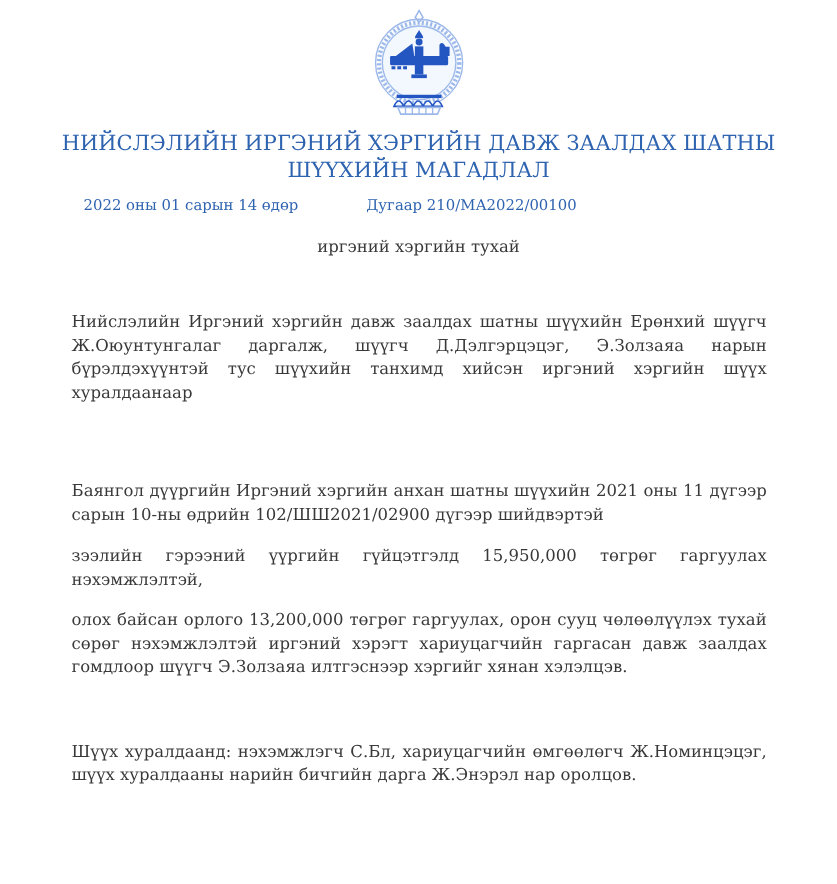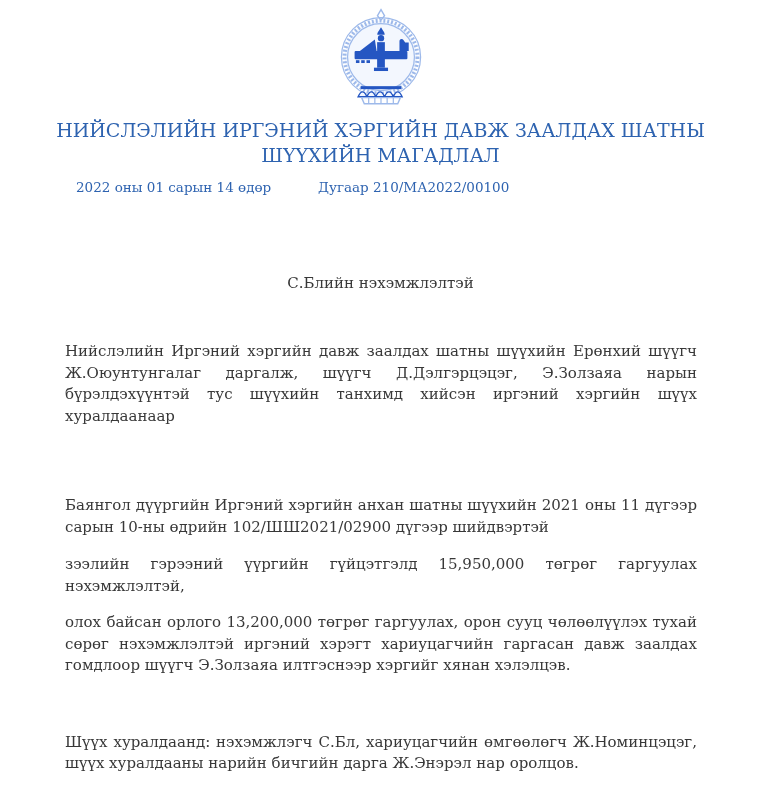--- a/index.html
+++ b/index.html
@@ -38,21 +38,21 @@
     font-weight: normal;
   }
   .meta-row {
     position: relative;
     margin: 11px 64px 0 65px;
     height: 18px;
     font-size: 13.5px;
     color: var(--accent-blue);
   }
   .meta-date { position: absolute; left: 11px; top: 0; white-space: nowrap; }
-  .meta-number { position: absolute; left: 253px; top: 0; white-space: nowrap; }
+  .meta-number { position: absolute; left: 268px; top: 0; white-space: nowrap; }
   .center-line {
     text-align: center;
     font-size: 15px;
     line-height: 21px;
     color: var(--body-text);
   }
   .center-line.first { margin-top: 76px; }
   .center-line.second { margin-top: 17px; }
   .para {
     margin-left: 65px;
@@ -104,21 +104,21 @@
     <line x1="64" y1="101" x2="64" y2="108" stroke="var(--logo-light-blue)" stroke-width="1.4"></line>
   </svg>
 
   <h1 class="doc-title">НИЙСЛЭЛИЙН ИРГЭНИЙ ХЭРГИЙН ДАВЖ ЗААЛДАХ ШАТНЫ ШҮҮХИЙН МАГАДЛАЛ</h1>
 
   <div class="meta-row">
     <span class="meta-date">2022 оны 01 сарын 14 өдөр</span>
     <span class="meta-number">Дугаар 210/МА2022/00100</span>
   </div>
 
-  <p class="center-line first">С.Блийн нэхэмжлэлтэй</p>
+  <p class="center-line second">иргэний хэргийн тухай</p>
 
   <p class="para p1">Нийслэлийн Иргэний хэргийн давж заалдах шатны шүүхийн Ерөнхий шүүгч Ж.Оюунтунгалаг даргалж, шүүгч Д.Дэлгэрцэцэг, Э.Золзаяа нарын бүрэлдэхүүнтэй тус шүүхийн танхимд хийсэн иргэний хэргийн шүүх хуралдаанаар</p>
   <p class="para p2">Баянгол дүүргийн Иргэний хэргийн анхан шатны шүүхийн 2021 оны 11 дүгээр сарын 10-ны өдрийн 102/ШШ2021/02900 дүгээр шийдвэртэй</p>
   <p class="para p4">зээлийн гэрээний үүргийн гүйцэтгэлд 15,950,000 төгрөг гаргуулах нэхэмжлэлтэй,</p>
   <p class="para p5">олох байсан орлого 13,200,000 төгрөг гаргуулах, орон сууц чөлөөлүүлэх тухай сөрөг нэхэмжлэлтэй иргэний хэрэгт хариуцагчийн гаргасан давж заалдах гомдлоор шүүгч Э.Золзаяа илтгэснээр хэргийг хянан хэлэлцэв.</p>
   <p class="para p6">Шүүх хуралдаанд: нэхэмжлэгч С.Бл, хариуцагчийн өмгөөлөгч Ж.Номинцэцэг, шүүх хуралдааны нарийн бичгийн дарга Ж.Энэрэл нар оролцов.</p>
 
 </div>
 
 </body></html>

